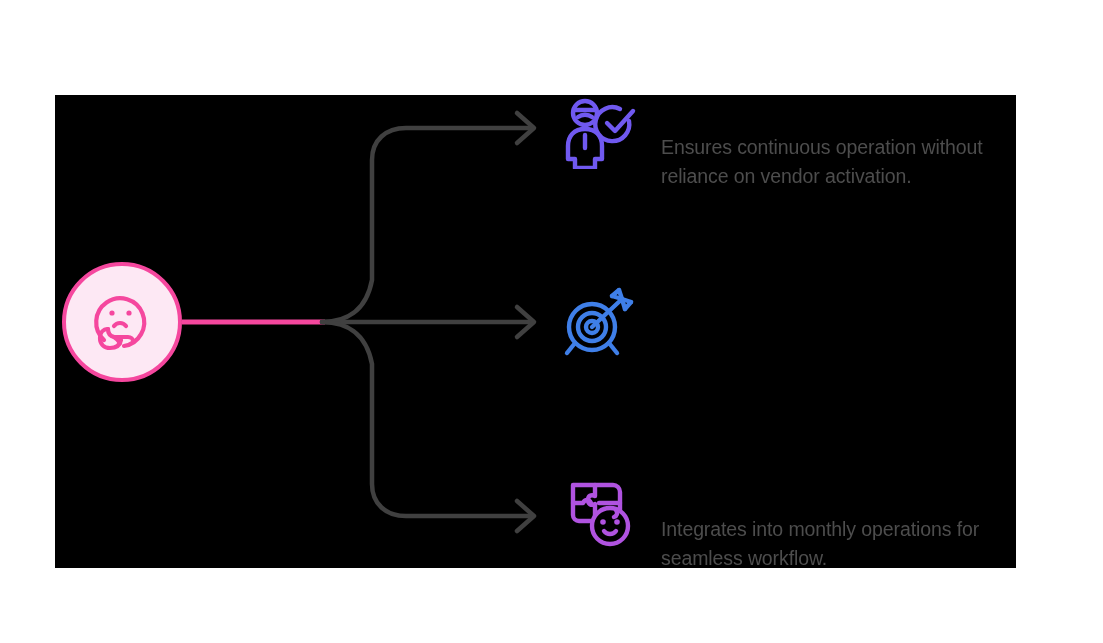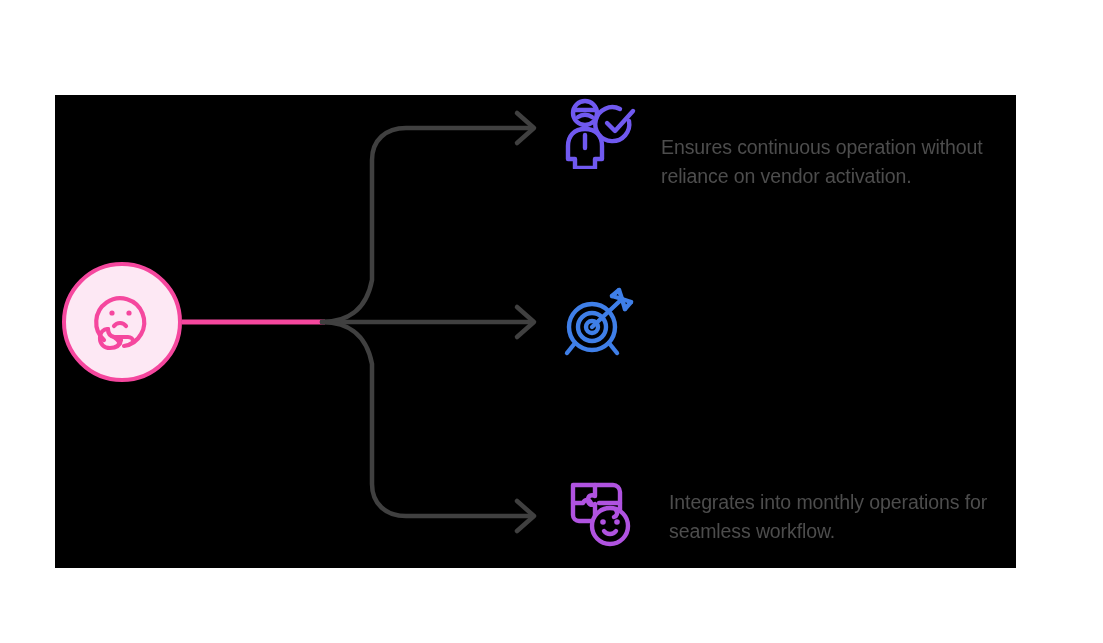--- a/index.html
+++ b/index.html
@@ -74,21 +74,21 @@
     white-space: pre-line;
   }
 
   
   .b1-icon { left: 560px; top: 92px; }
   .b2-icon { left: 560px; top: 282px; }
   .b3-icon { left: 560px; top: 473px; }
 
   .b1-text { left: 661px; top: 133px; }
   .b2-text { left: 661px; top: 324px; }
-  .b3-text { left: 661px; top: 488px; margin-left: 8px; }
+  .b3-text { left: 661px; top: 515px; }
 </style>
 </head>
 <body>
 
 <div id="stage">
 
   <div id="canvas"></div>
 
   <svg id="wires" viewBox="0 0 1103 643" xmlns="http://www.w3.org/2000/svg">
 

